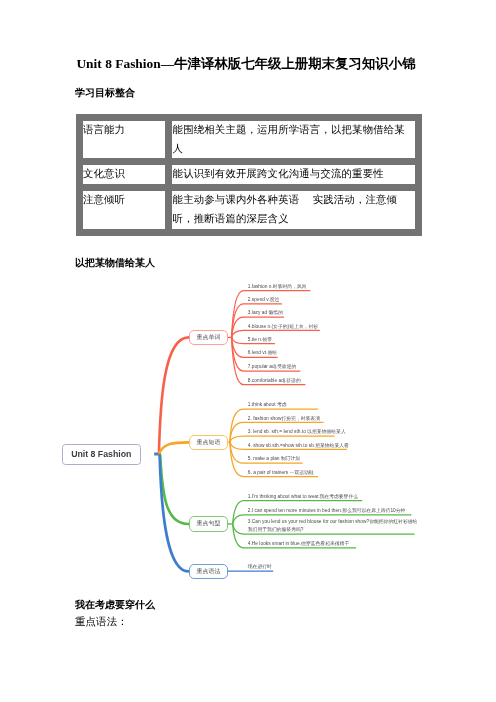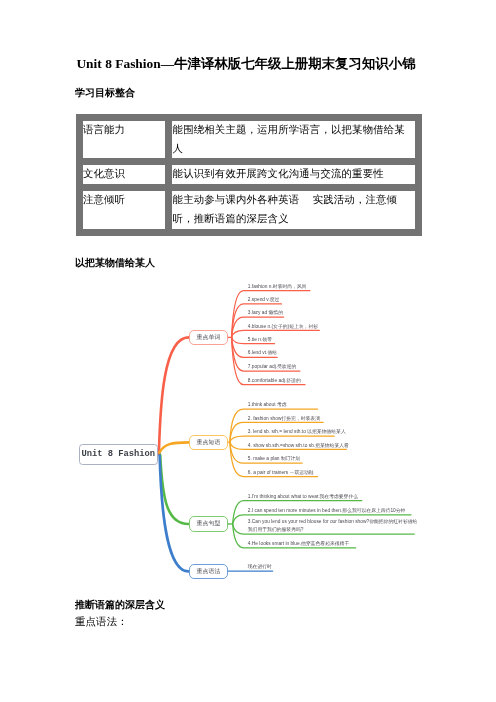--- a/index.html
+++ b/index.html
@@ -18,22 +18,22 @@
   table.goals tr.r4 td{line-height:18.8px;}
   table.goals td.c1{width:77.5px;}
   .body-line{position:absolute;font-size:10.4px;letter-spacing:0.17px;
     font-family:"Liberation Serif",serif;white-space:nowrap;}
 
   
   .mindmap{position:absolute;left:0;top:270;width:496px;height:320px;}
   .mm-svg{position:absolute;left:0;top:0;width:496px;height:702px;overflow:visible;}
   .mm-node{position:absolute;box-sizing:border-box;display:flex;align-items:center;
     justify-content:center;background:#fff;}
-  .mm-center{left:79px;top:443.5px;width:78.5px;height:21.8px;white-space:nowrap;border:1.3px solid #a9b1c2;
-    border-radius:3.5px;font-family:Liberation Mono, monospace;font-weight:bold;font-size:8.8px;
+  .mm-center{left:62px;top:443.5px;width:78.5px;height:21.8px;white-space:nowrap;border:1.3px solid #a9b1c2;
+    border-radius:3.5px;font-family:Liberation Sans, sans-serif;font-weight:bold;font-size:8.8px;
     color:#3a3f46;letter-spacing:-0.03px;}
   .mm-branch{width:38.8px;height:15.8px;border-radius:5px;border:1.7px solid;
     font-family:"Liberation Sans",sans-serif;font-size:5.9px;color:#3a3a42;letter-spacing:0.1px;}
   .mm-leaf{position:absolute;font-family:"Liberation Sans",sans-serif;font-size:4.8px;
     color:#4a4a52;white-space:nowrap;letter-spacing:0.02px;}
 </style>
 </head>
 <body>
 
 <div class="page">
@@ -49,21 +49,21 @@
           <td class="c1">文化意识</td>
           <td>能认识到有效开展跨文化沟通与交流的重要性</td>
         </tr>
       <tr class="r4">
           <td class="c1">注意倾听</td>
           <td>能主动参与课内外各种英语 　实践活动，注意倾听，推断语篇的深层含义</td>
         </tr>
     </tbody>
   </table>
   <div class="sub-head" style="top:256px">以把某物借给某人</div>
-  <div class="sub-head" style="top:598px">推断语篇的深层含义</div>
+  <div class="sub-head" style="top:598px">我在考虑要穿什么</div>
   <div class="mindmap">
   <svg class="mm-svg" viewBox="0 0 496 702">
   <path d="M154.2,454.0 L160.8,454.0" fill="none" stroke="#3d7ecc" stroke-width="3.0"></path>
   <path d="M158.9,453.6 C160.2,404.0 163.5,337.4 188.6,337.4" fill="none" stroke="#f9604a" stroke-width="2.6" stroke-linecap="round"></path>
   <path d="M159.4,452.6 C164.0,443.6 172.0,442.4 188.6,442.4" fill="none" stroke="#f5a623" stroke-width="2.6" stroke-linecap="round"></path>
   <path d="M160.2,455.0 C162.5,500.0 167.0,524.0 188.6,524.0" fill="none" stroke="#56b947" stroke-width="2.6" stroke-linecap="round"></path>
   <path d="M159.6,455.5 C161.5,520.0 168.0,571.4 188.6,571.4" fill="none" stroke="#3d7ecc" stroke-width="2.6" stroke-linecap="round"></path>
   <path d="M227.8,337.4 L231.6,337.4" fill="none" stroke="#f9604a" stroke-width="1.35"></path>
   <path d="M227.8,442.4 L229.8,441.8" fill="none" stroke="#f5a623" stroke-width="1.35"></path>
   <path d="M227.8,524.0 L232.6,523.9" fill="none" stroke="#56b947" stroke-width="1.35"></path>

